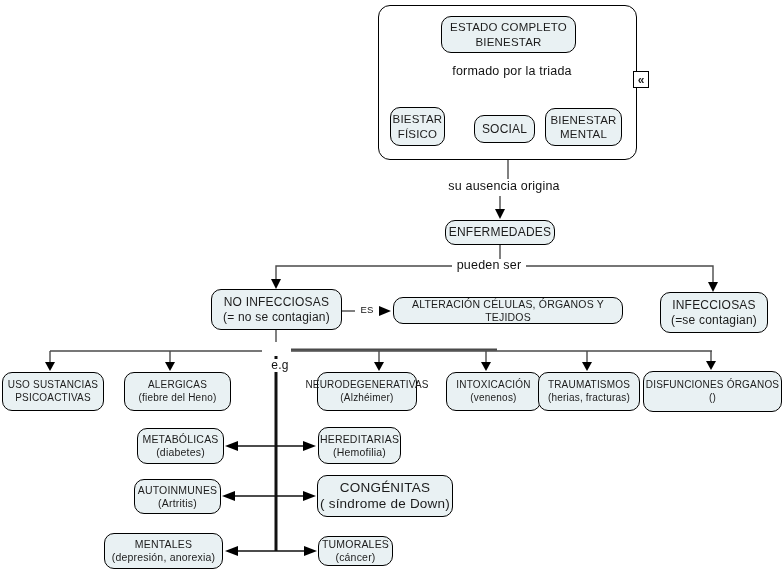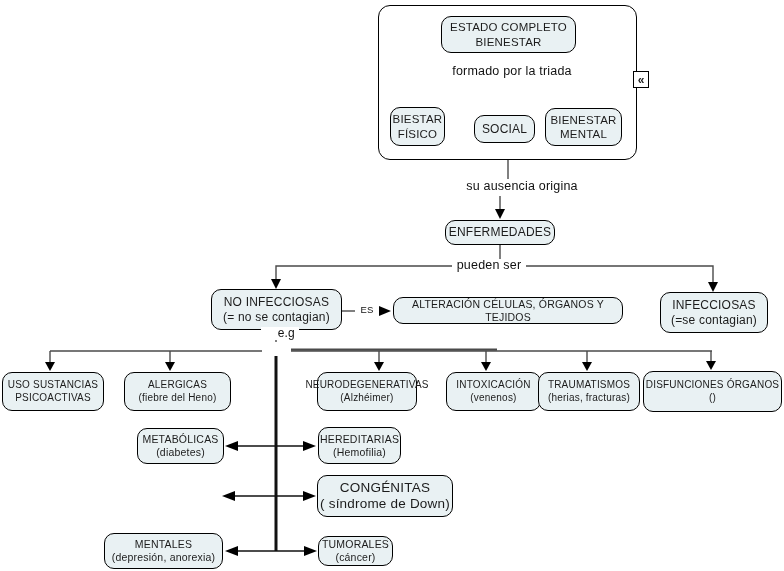--- a/index.html
+++ b/index.html
@@ -147,33 +147,35 @@
 
   <div class="node fs10" style="left:643px;top:371px;width:139px;height:41px;">DISFUNCIONES ÓRGANOS
 ()</div>
 
   <div class="node fs105" style="left:137px;top:428px;width:87px;height:36px;">METABÓLICAS
 (diabetes)</div>
 
   <div class="node fs105" style="left:318px;top:427px;width:83px;height:37px;">HEREDITARIAS
 (Hemofilia)</div>
 
+  <div class="node fs105" style="left:134px;top:479px;width:87px;height:35px;">AUTOINMUNES
+(Artritis)</div>
 
   <div class="node fs13" style="left:317px;top:475px;width:136px;height:42px;">CONGÉNITAS
 ( síndrome de Down)</div>
 
   <div class="node fs105" style="left:104px;top:533px;width:119px;height:36px;">MENTALES
 (depresión, anorexia)</div>
 
   <div class="node fs105" style="left:318px;top:536px;width:75px;height:30px;">TUMORALES
 (cáncer)</div>
 
   <div class="linklabel fs125" style="left:447px;top:65px;width:122px;">formado por la triada</div>
 
-  <div class="linklabel fs125" style="left:460px;top:180px;width:116px;">su ausencia origina</div>
+  <div class="linklabel fs125" style="left:442px;top:180px;width:116px;">su ausencia origina</div>
 
   <div class="linklabel fs125" style="left:452px;top:259px;width:66px;">pueden ser</div>
 
   <div class="linklabel fs9" style="left:355px;top:305px;width:16px;">ES</div>
 
-  <div class="linklabel fs12" style="left:261px;top:327px;width:30px;text-align:right;">e.g</div>
+  <div class="linklabel fs12" style="left:261px;top:359px;width:30px;">e.g</div>
 
 </div>
 
 </body></html>

